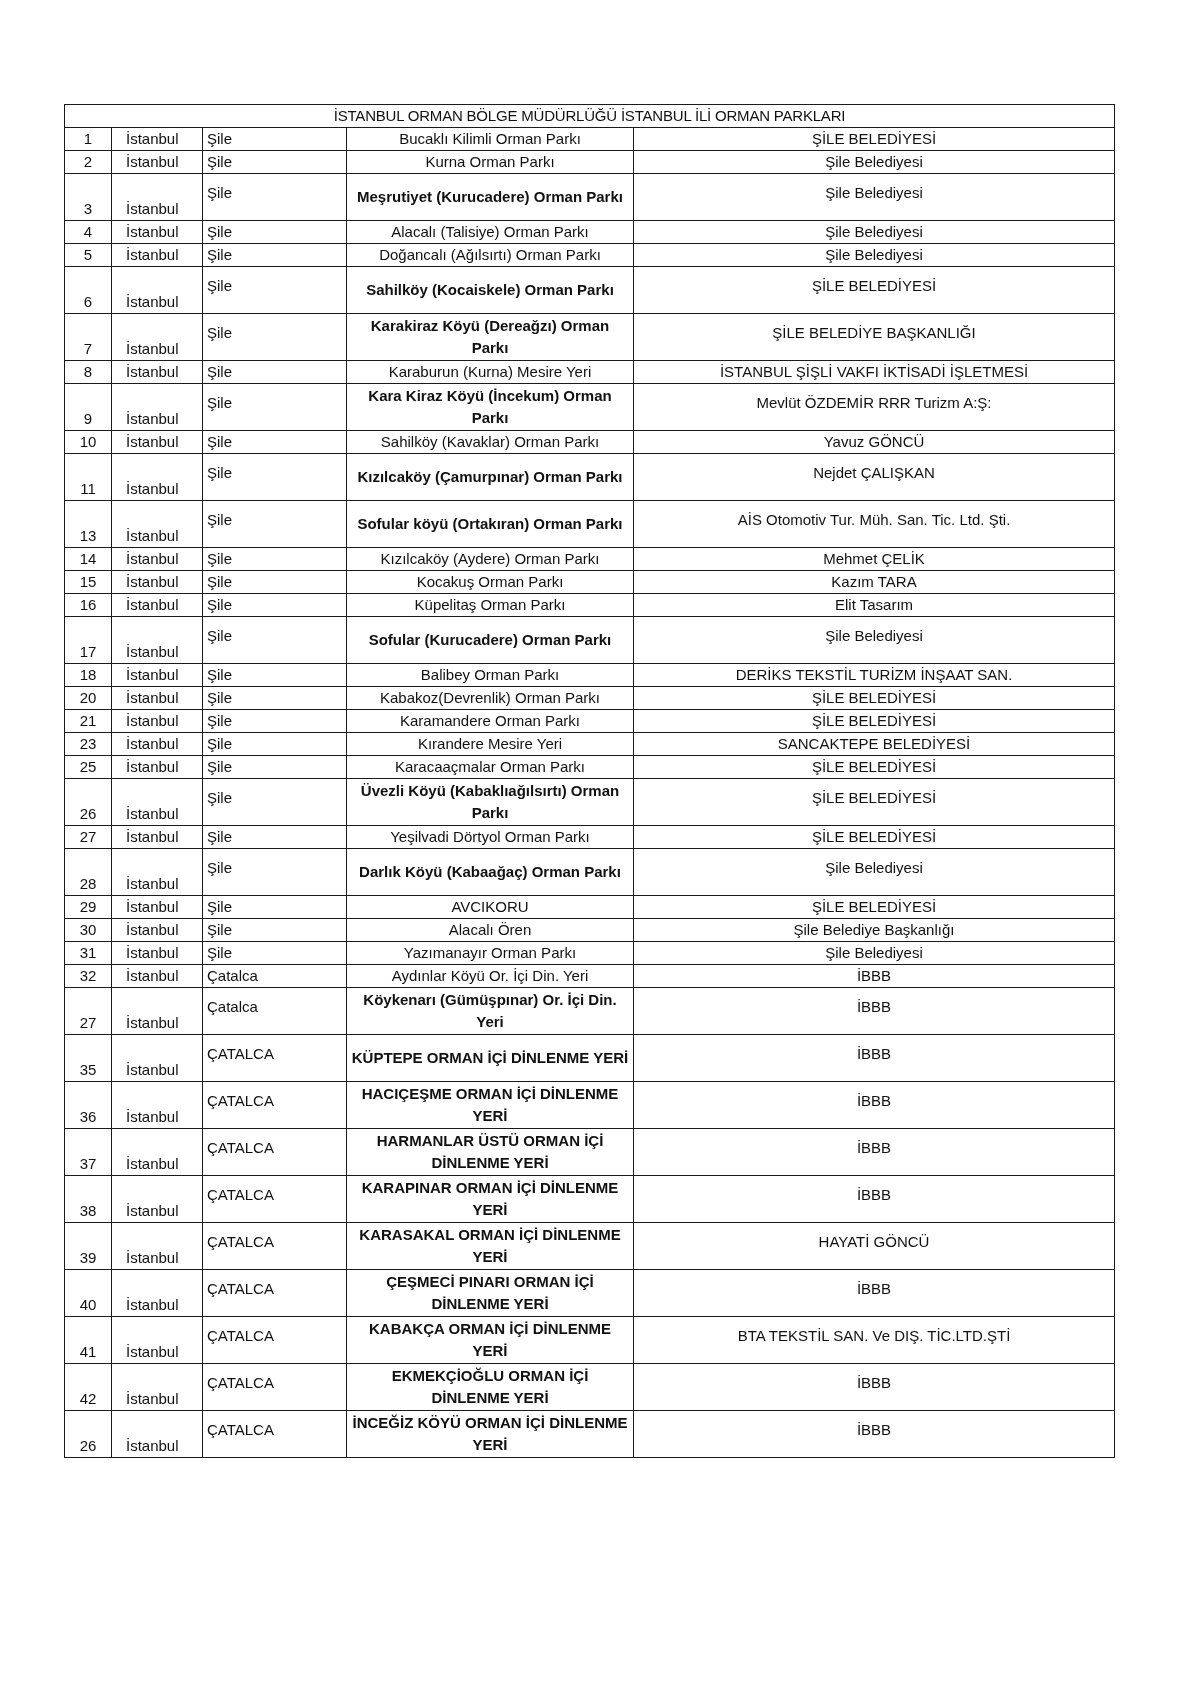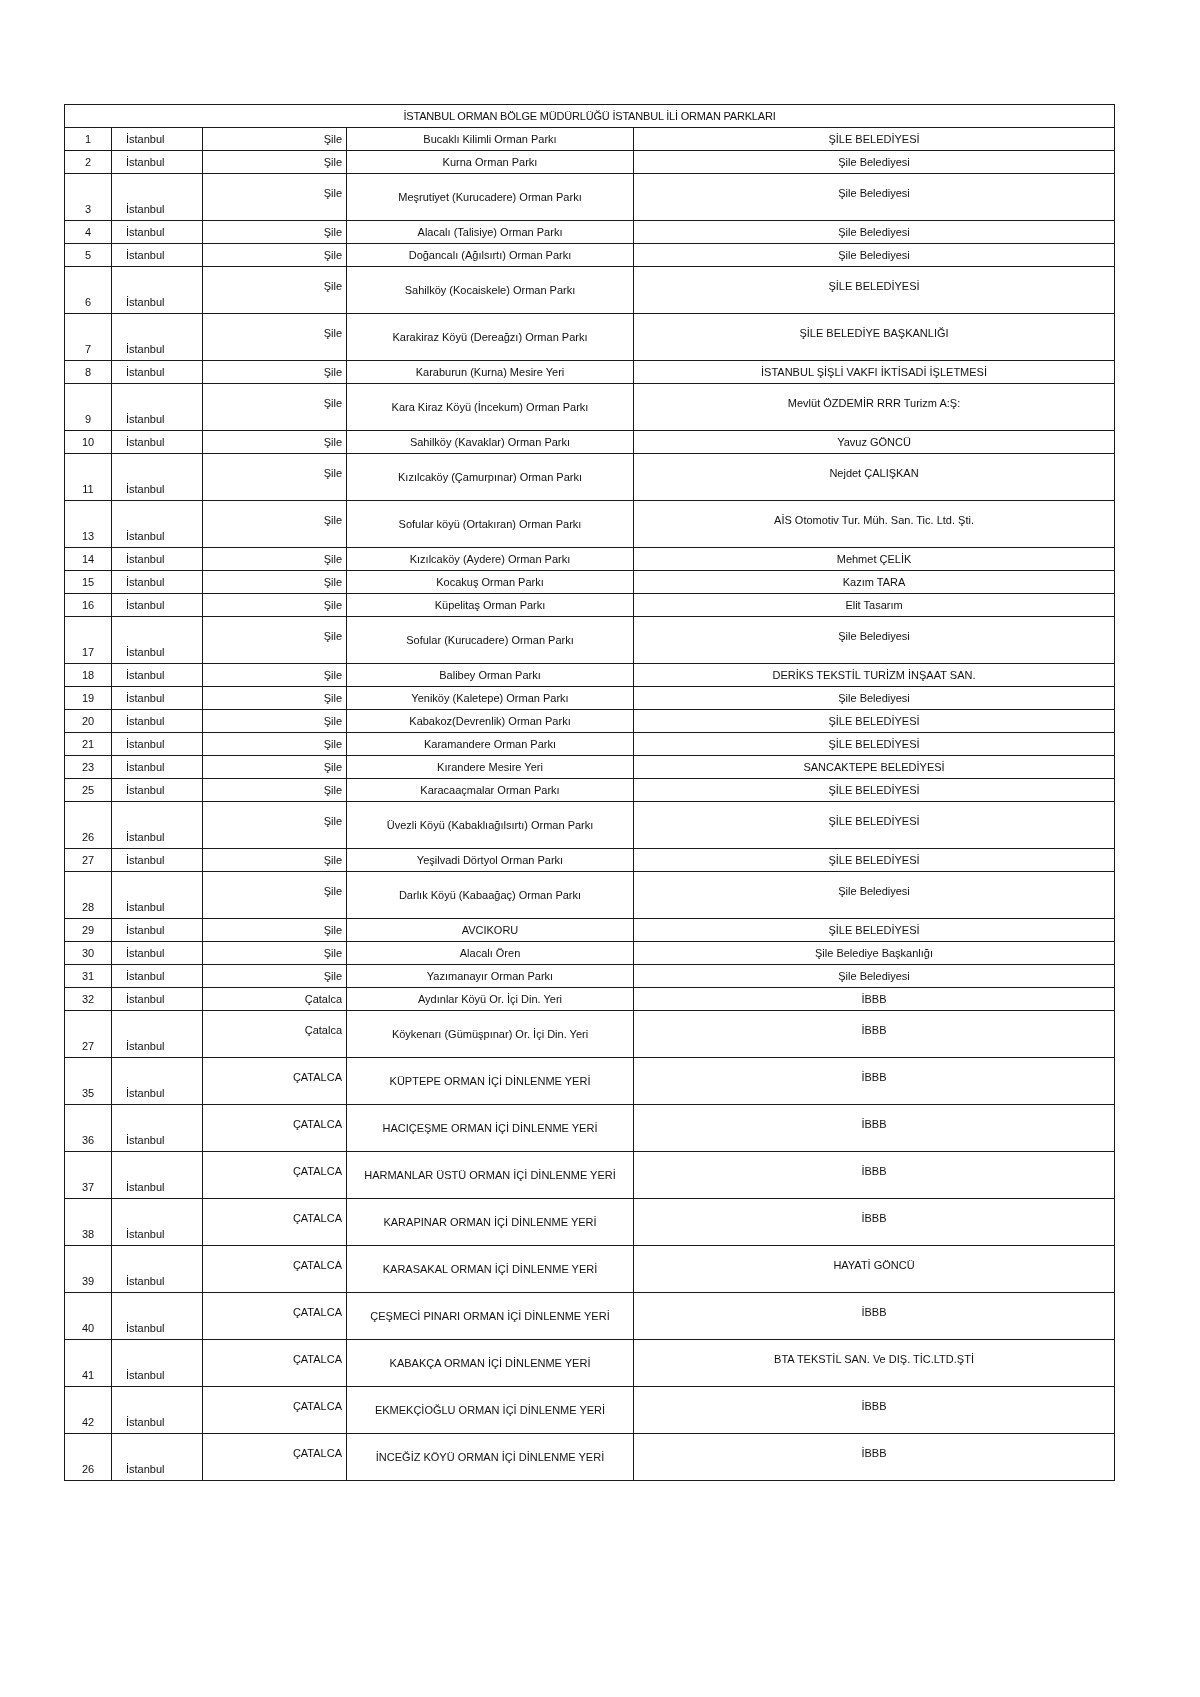--- a/index.html
+++ b/index.html
@@ -1,32 +1,32 @@
 <!DOCTYPE html>
 <html><head>
 <meta charset="utf-8">
 <style>
   html, body { margin: 0; padding: 0; background: #ffffff; }
   body { width: 1200px; height: 1697px; position: relative; overflow: hidden;
          font-family: "Liberation Sans", "DejaVu Sans", sans-serif; color: #111; }
   #doc-table { position: absolute; left: 64px; top: 104px; width: 1050px;
-               border-collapse: collapse; table-layout: fixed; font-size: 11px; }
+               border-collapse: collapse; table-layout: fixed; font-size: 15px; }
   #doc-table td { border: 1.6px solid #1a1a1a; padding: 0 4px; line-height: 22px; }
   #doc-table tr.title-row td { height: 22px; text-align: center; letter-spacing: -0.2px; }
   #doc-table tr.r1 td { height: 22px; }
   #doc-table tr.r2 td { height: 46px; }
   td.c-no { text-align: center; }
   td.c-city { text-align: left; padding-left: 14px !important; }
-  td.c-dist { text-align: right; }
+  td.c-dist { text-align: left; }
   td.c-park { text-align: center; }
   td.c-op { text-align: center; }
   tr.r2 td.c-no, tr.r2 td.c-city { vertical-align: bottom; }
   tr.r2 td.c-dist, tr.r2 td.c-op { vertical-align: middle; }
   tr.r2 td.c-dist span, tr.r2 td.c-op span { position: relative; top: -4px; }
-  tr.r2 td.c-park { vertical-align: middle; }
+  tr.r2 td.c-park { vertical-align: middle; font-weight: bold; }
   col.w-no { width: 47px; } col.w-city { width: 91px; } col.w-dist { width: 144px; }
   col.w-park { width: 287px; } col.w-op { width: 481px; }
 </style>
 </head>
 <body>
 
 <table id="doc-table">
   <colgroup>
     <col class="w-no">
       <col class="w-city">
@@ -151,27 +151,20 @@
         <td class="c-op"><span>Şile Belediyesi</span></td>
       </tr>
       <tr class="r1">
         <td class="c-no"><span>18</span></td>
         <td class="c-city"><span>İstanbul</span></td>
         <td class="c-dist"><span>Şile</span></td>
         <td class="c-park"><span>Balibey Orman Parkı</span></td>
         <td class="c-op"><span>DERİKS TEKSTİL TURİZM İNŞAAT SAN.</span></td>
       </tr>
       <tr class="r1">
-        <td class="c-no"><span>19</span></td>
-        <td class="c-city"><span>İstanbul</span></td>
-        <td class="c-dist"><span>Şile</span></td>
-        <td class="c-park"><span>Yeniköy (Kaletepe) Orman Parkı</span></td>
-        <td class="c-op"><span>Şile Belediyesi</span></td>
-      </tr>
-      <tr class="r1">
         <td class="c-no"><span>20</span></td>
         <td class="c-city"><span>İstanbul</span></td>
         <td class="c-dist"><span>Şile</span></td>
         <td class="c-park"><span>Kabakoz(Devrenlik) Orman Parkı</span></td>
         <td class="c-op"><span>ŞİLE BELEDİYESİ</span></td>
       </tr>
       <tr class="r1">
         <td class="c-no"><span>21</span></td>
         <td class="c-city"><span>İstanbul</span></td>
         <td class="c-dist"><span>Şile</span></td>

